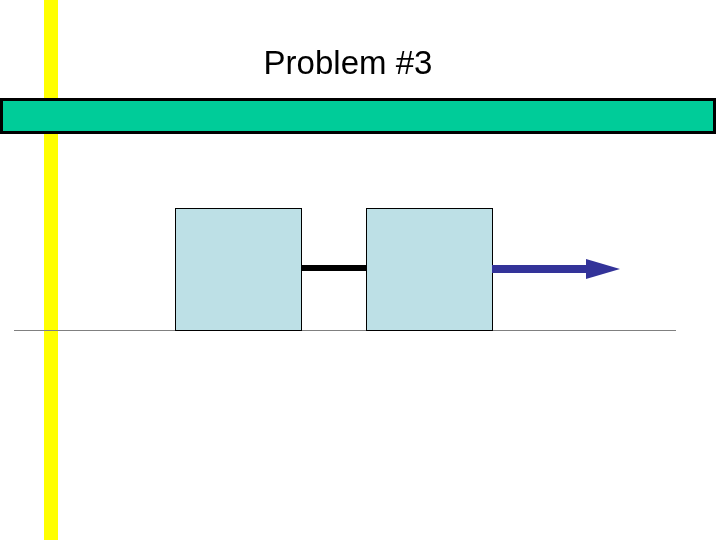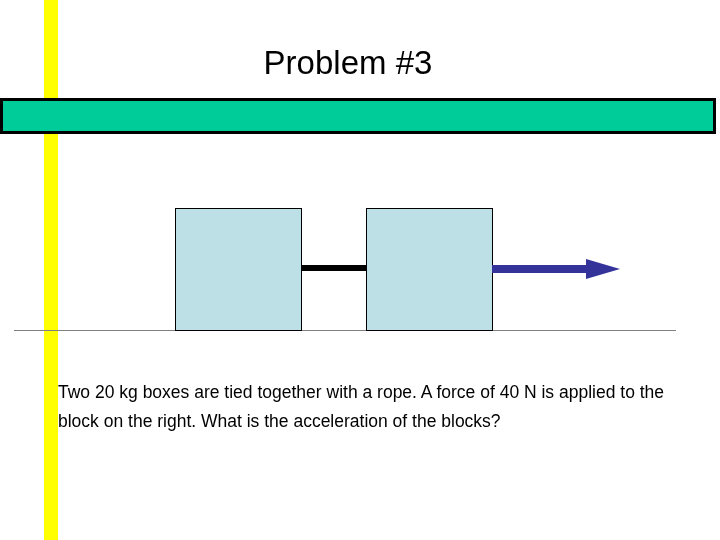--- a/index.html
+++ b/index.html
@@ -129,15 +129,14 @@
 
   <div class="box box-right">
     <span></span>
   </div>
 
   <svg class="force-arrow" viewBox="0 0 128 22">
     <rect x="0" y="7" width="98" height="8" fill="#333399"></rect>
     <polygon points="94,1 128,11 94,21" fill="#333399"></polygon>
   </svg>
 
-  <div class="body-text">Two 20 kg boxes are tied together with a rope. A force of 40 N is applied to the block on the right. What is the acceleration of the blocks?</div>
 
 </div>
 
 </body></html>

